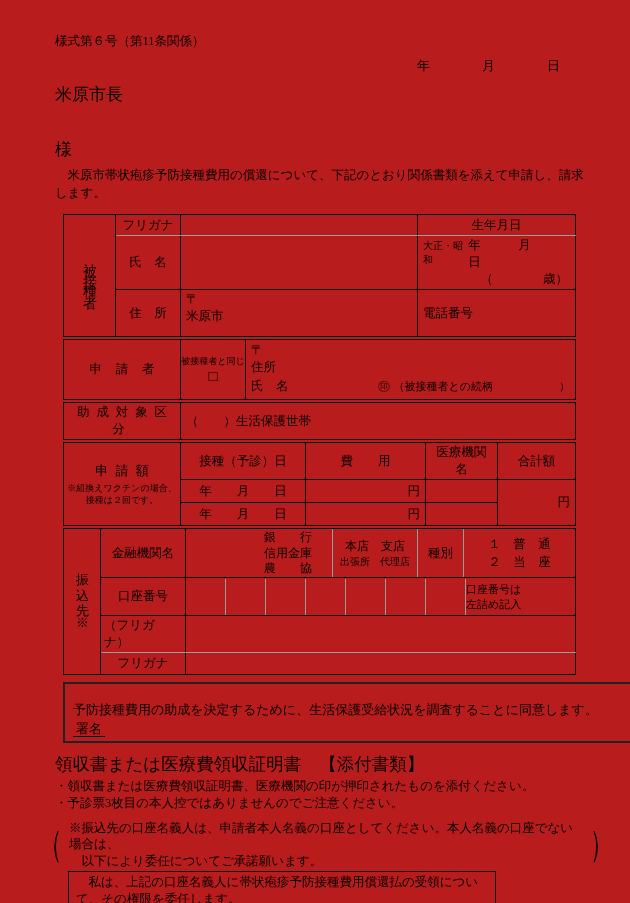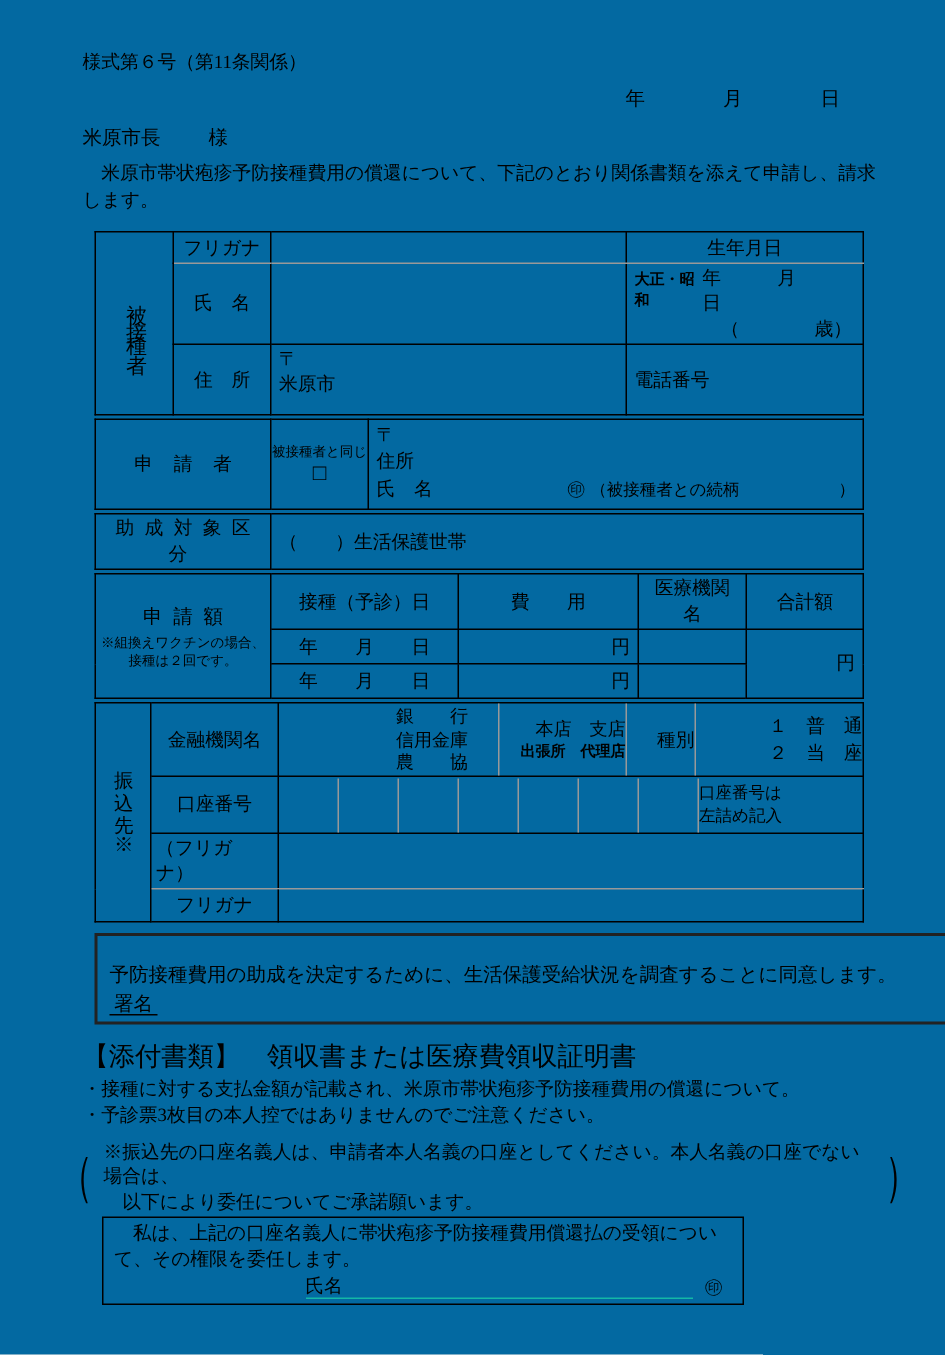--- a/index.html
+++ b/index.html
@@ -1,22 +1,22 @@
 <!DOCTYPE html>
 <html><head>
 <meta charset="utf-8">
 <style>
   * { box-sizing: border-box; }
   html,body { margin:0; padding:0; background:#e8e8e8; }
   body { width:630px; font-family:"Liberation Serif","DejaVu Serif",serif; color:#000; }
-  .page { width:630px; height:903px; background:#0369a1; padding:33px 0 0 55px; position:relative; overflow:hidden; }
+  .page { width:630px; height:903px; background:#b91c1c; padding:33px 0 0 55px; position:relative; overflow:hidden; }
   .form-number { font-size:12.5px; }
   .title { width:520px; text-align:center; font-size:15.5px; letter-spacing:1px; margin-top:6px; }
   .dateline { width:537px; text-align:right; padding-right:32px; font-size:13px; margin-top:7px; }
-  .addressee { display:flex; gap:32px; font-size:13px; margin-top:8px; }
+  .addressee { display:flex; gap:32px; font-size:17px; margin-top:8px;flex-direction:column; }
   .intro { width:537px; font-size:12.5px; line-height:1.45; margin-top:5px; }
 
   table.doc { border-collapse:collapse; table-layout:fixed; width:512px; margin-left:8px; margin-top:2px; }
   table.doc td { border:1px solid #000; font-size:12.5px; padding:1px 5px; vertical-align:middle; }
   .center { text-align:center; }
   .right { text-align:right; }
   .nopad { padding:0 !important; }
 
   
   .lb-b { border-bottom-color:#999 !important; }
@@ -25,33 +25,33 @@
   
   td.vert { padding:0; text-align:center; }
   .vtext { writing-mode:vertical-rl; text-orientation:upright; display:inline-block; }
   .vtext.vaccinee { font-size:14px; letter-spacing:11px; }
   .vtext.transfer { font-size:13px; letter-spacing:15px; }
 
   .ls-wide { letter-spacing:1.1em; text-indent:1.1em; }
   .ls-mid  { letter-spacing:0.55em; text-indent:0.55em; }
 
   .small9 { font-size:9px; }
-  .small10 { font-size:10px;font-weight:bold; }
+  .small10 { font-size:10px; }
   .small11 { font-size:11px; }
 
   .birth-l1 { display:flex; justify-content:space-between; align-items:baseline; }
   .birth-l2 { text-align:right; padding-right:2px; }
 
   .app-line3 { display:flex; justify-content:space-between; align-items:baseline; margin-top:2px; }
 
   .amount-label-note { font-size:9px; line-height:1.3; margin-top:3px; text-align:center; }
 
   .bank-flex { display:flex; align-items:stretch; height:48px; }
   .bank-seg { display:flex; flex-direction:column; justify-content:center; text-align:center; }
-  .seg-sep { border-left:1px solid #999;text-align:right; }
+  .seg-sep { border-left:1px solid #999; }
   .bank-types { flex:0 0 88px; margin-left:58px; font-size:12px; line-height:1.28; }
   .branch { flex:1 1 auto; font-size:12px; line-height:1.35; }
   .shubetsu { flex:0 0 46px; font-size:12.5px; }
   .acct-types { flex:0 0 112px; font-size:12.5px; line-height:1.5; }
 
   .acct-cells { display:flex; height:36px; align-items:stretch; }
   .acct-cell { flex:0 0 40px; border-right:1px solid #999; }
   .acct-note { flex:1; font-size:11px; line-height:1.35; text-align:left; align-self:center; }
 
   .consent-box { width:600px; margin-left:8px; margin-top:7px; border:2px solid #222; padding:17px 8px 3px; font-size:13px; }
@@ -252,25 +252,25 @@
     </tr>
   </tbody>
     </table>
 
   <div class="consent-box">
     <div>予防接種費用の助成を決定するために、生活保護受給状況を調査することに同意します。</div>
     <div class="sig-line"><span>署名</span></div>
   </div>
 
   <div class="attach-heading">
+    <span>領収書または医療費領収証明書</span>
     <span>【添付書類】</span>
-    <span>領収書または医療費領収証明書</span>
   </div>
   <div class="attach-bullets">
-    <div>・接種に対する支払金額が記載され、米原市帯状疱疹予防接種費用の償還について。</div>
+    <div>・領収書または医療費領収証明書、医療機関の印が押印されたものを添付ください。</div>
     <div>・予診票3枚目の本人控ではありませんのでご注意ください。</div>
   </div>
 
   <div class="deleg-note">
     <span class="paren">（</span>
     <span class="deleg-note-text">
       <div>※振込先の口座名義人は、申請者本人名義の口座としてください。本人名義の口座でない場合は、</div>
       <div>　以下により委任についてご承諾願います。</div>
     </span>
     <span class="paren">）</span>

